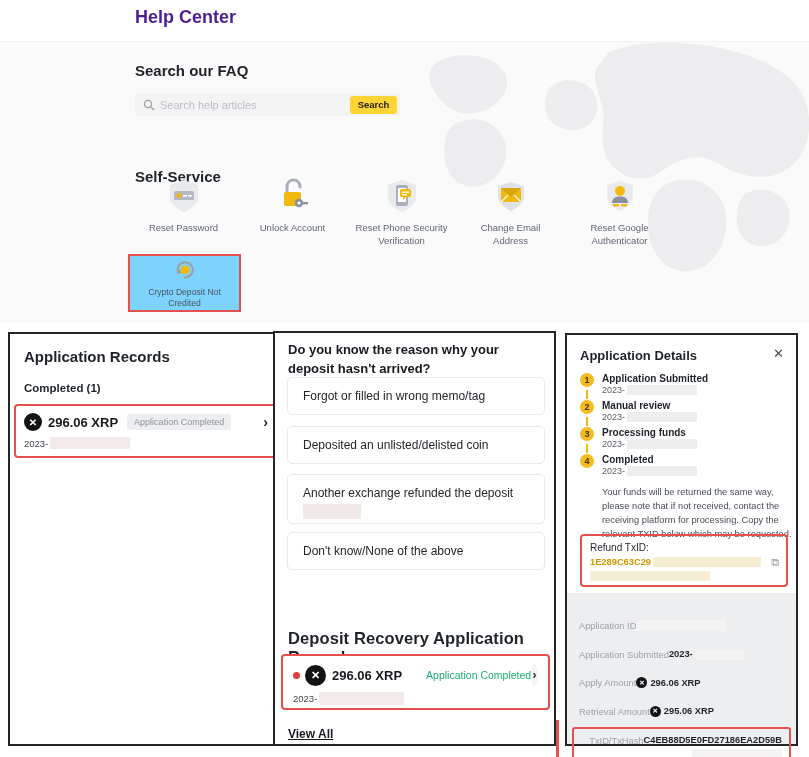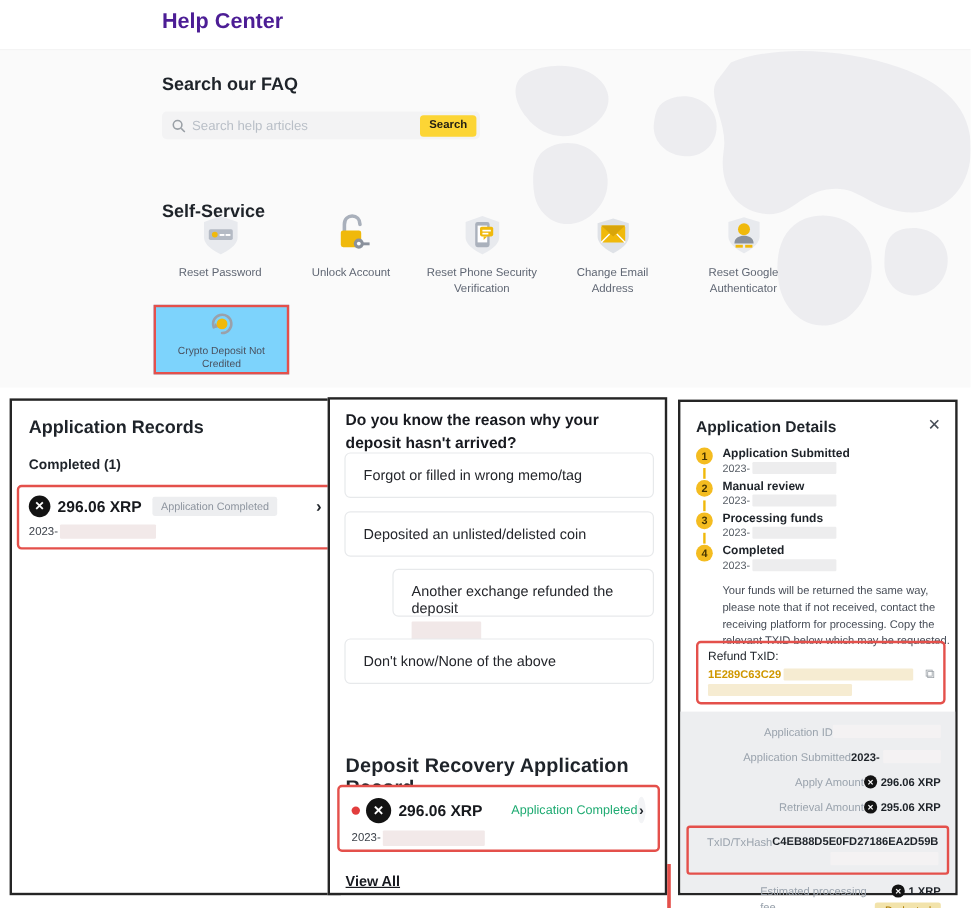--- a/index.html
+++ b/index.html
@@ -53,21 +53,21 @@
   .chev { margin-left:auto; font-size:14px; font-weight:700; color:#1e2329; line-height:1; }
   .chev::before { content:'›'; }
   .rec-date { margin-top:6px; font-size:9.5px; color:#3e434b; display:flex; align-items:center; }
   .pl-card .blur { width:80px; height:12px; margin-left:2px; }
 
   
   .pm-q { position:absolute; left:13px; top:8px; width:252px; font-size:13px; font-weight:700; line-height:1.45; color:#181a20; }
   .opt { position:absolute; left:12px; right:9px; border:1px solid #e7e9eb; border-radius:5px; padding:11px 15px; font-size:12px; color:#24262b; background:#fff; cursor:pointer; }
   .opt-0 { top:44px; }
   .opt-1 { top:93px; }
-  .opt-2 { top:141px; height:40px;margin-left:40px; }
+  .opt-2 { top:141px; height:50px; }
   .opt-3 { top:199px; }
   .opt-2 .blur { width:58px; height:15px; margin-top:4px; display:block; background:#f1e8e8; }
   .pm-h { position:absolute; left:13px; top:296px; font-size:16.5px; font-weight:700; letter-spacing:.1px; }
   .pm-card { left:6px; right:4px; top:321px; height:56px; padding:8px 10px; }
   .red-dot { width:7px; height:7px; border-radius:50%; background:#e23d3d; margin-right:5px; flex:0 0 auto; }
   .pm-card .coin { width:21px; height:21px; font-size:11px; }
   .status-green { margin-left:24px; font-size:10.5px; color:#1fab72; white-space:nowrap; }
   .chev-circle { margin-left:auto; width:22px; height:22px; border-radius:50%; background:#f3f4f6; display:flex; align-items:center; justify-content:center; font-size:12px; font-weight:700; color:#1e2329; }
   .chev-circle::before { content:'›'; }
   .pm-card .blur { width:85px; height:13px; margin-left:2px; }
@@ -87,21 +87,21 @@
   .pr-note { position:absolute; left:35px; top:151px; width:194px; font-size:9.3px; color:#474d57; line-height:1.5; }
   .pr-refund { position:absolute; left:13px; right:8px; top:199px; height:53px; border:2px solid #e4504b; border-radius:4px; padding:6px 8px; }
   .refund-label { font-size:10px; color:#1e2329; }
   .refund-txid { margin-top:4px; font-size:9.3px; font-weight:700; color:#cf9700; display:flex; align-items:center; }
   .refund-txid .blur { width:108px; height:10px; background:#f6ecd2; margin-left:2px; }
   .refund-l2 .blur { width:120px; height:10px; background:#f6ecd2; margin-top:3px; }
   .copy-icon { position:absolute; right:7px; top:20px; color:#9aa0a6; font-size:11px; cursor:pointer; }
   .copy-icon::before { content:'⧉'; }
 
   .pr-gray { position:absolute; left:0; right:0; bottom:0; top:258px; background:#edeef0; padding:11px 12px 6px; }
-  .frow { display:flex; justify-content:flex-end; align-items:flex-start; margin-bottom:8.5px; }
+  .frow { display:flex; justify-content:flex-start; align-items:flex-start; margin-bottom:8.5px;margin-top:16px; }
   .flabel { font-size:9.3px; color:#9aa3ad; line-height:1.35; }
   .fval { font-size:9.3px; font-weight:700; color:#1e2329; display:flex; align-items:center; gap:3px; white-space:nowrap; }
   .fcoin { width:11px; height:11px; border-radius:50%; background:#131313; color:#fff; font-size:6.5px; display:flex; align-items:center; justify-content:center; }
   .fcoin::before { content:'✕'; }
   .fblur { width:90px; height:11px; background:#f4f2f3; border-radius:1px; display:inline-block; }
   .fblur.small { width:48px; }
   .ftx { border:2px solid #e4504b; border-radius:3px; margin:0 -7px 8px; padding:6px 7px; display:flex; justify-content:flex-end; align-items:flex-start; }
   .ftx-right { display:flex; flex-direction:column; align-items:flex-end; }
   .ftx-right .fblur { margin-top:4px; }
   .fee-label { width:96px; }

